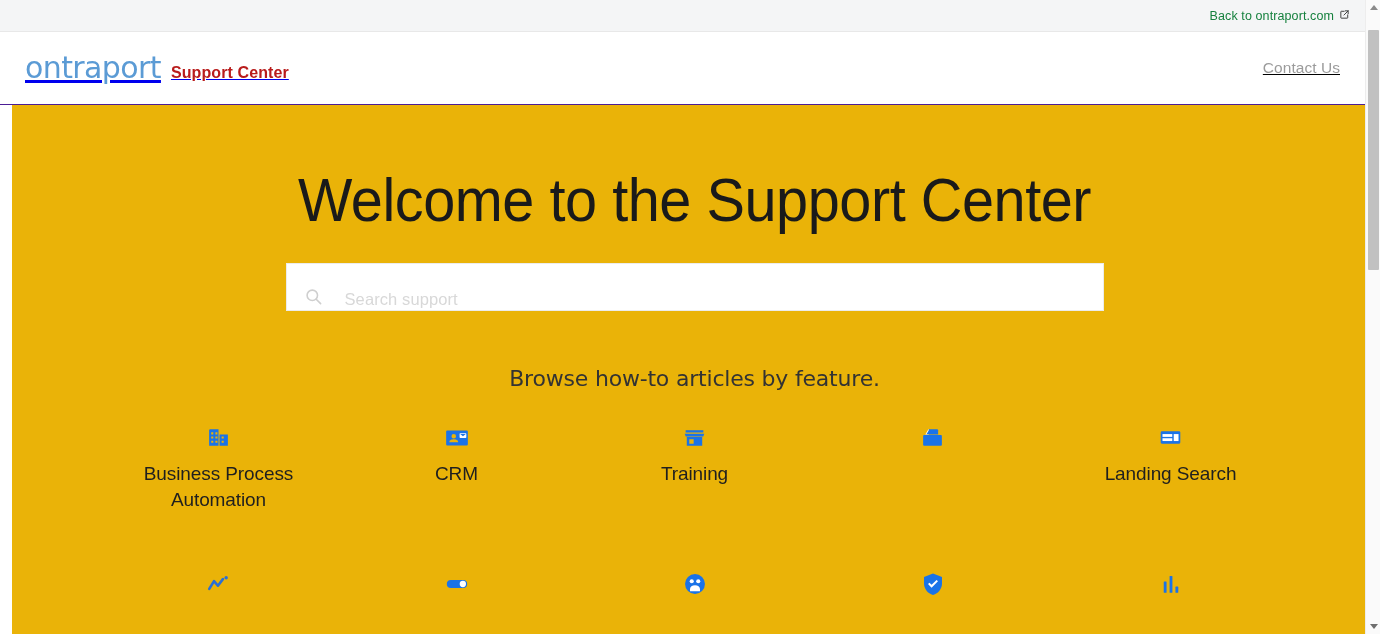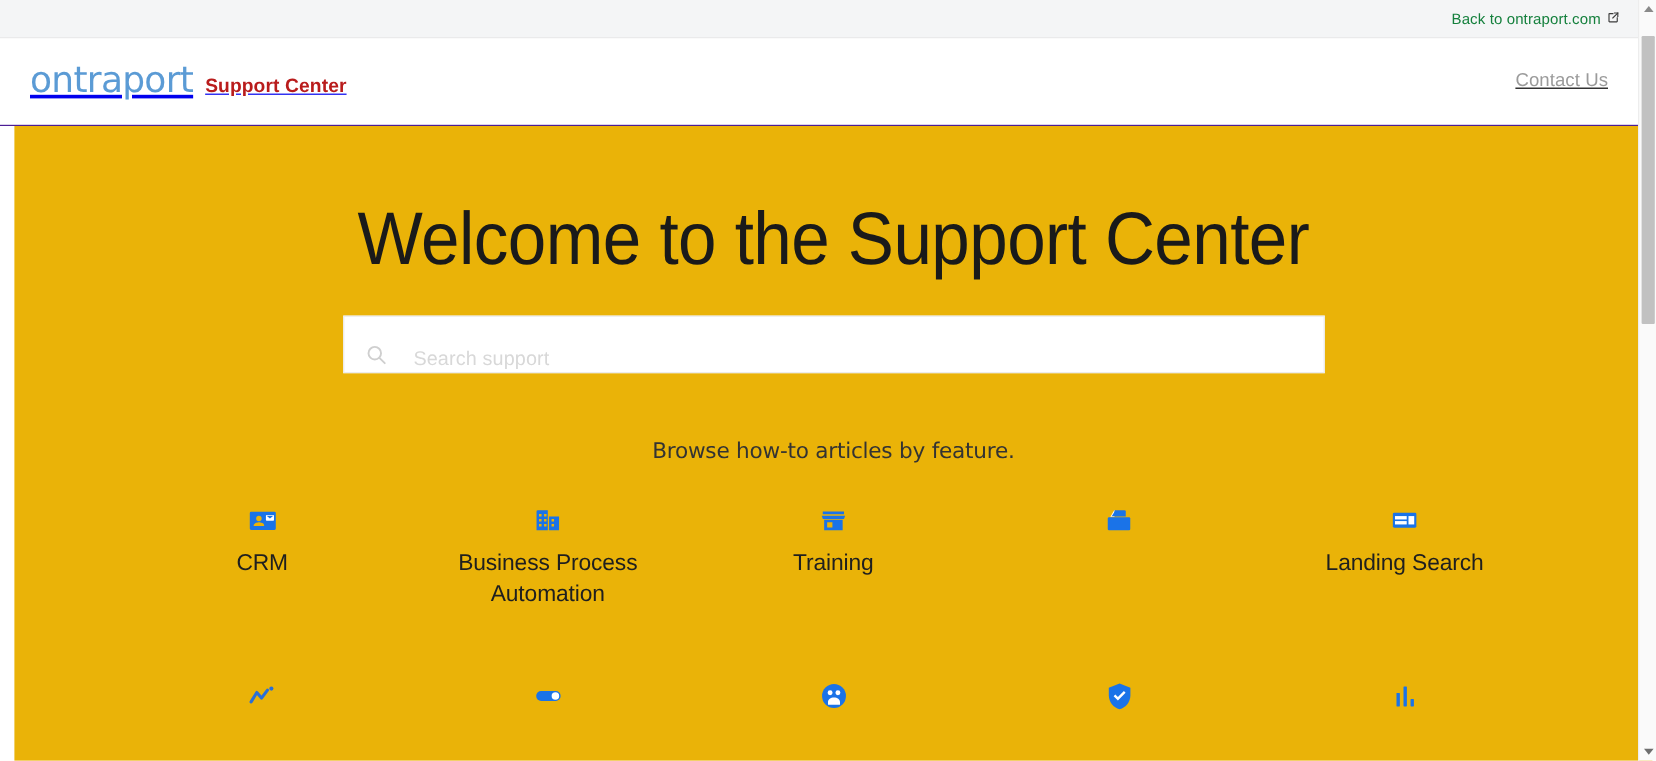--- a/index.html
+++ b/index.html
@@ -143,21 +143,21 @@
     background: transparent;
     letter-spacing: 0.1px;
   }
   .search-box input::placeholder { color: #d8d8d8; }
 
   .section-title {
     margin: 0;
     padding-top: 55px;
     text-align: center;
     font-family: "DejaVu Sans", sans-serif;
-    font-size: 18px;
+    font-size: 22px;
     font-weight: 400;
     color: #333333;
     letter-spacing: -0.2px;
   }
 
   
   .feature-grid {
     margin: 0 auto;
     padding-top: 33px;
     width: 1190px;
@@ -264,37 +264,37 @@
         <input type="text" placeholder="Search support" style="">
       </div>
     </div>
 
     <h2 class="section-title">Browse how-to articles by feature.</h2>
 
     <div class="feature-grid">
 
       <a class="feature" href="#">
         <span class="ficon">
+          <svg width="25" height="25" viewBox="0 0 24 24" fill="#1a73e8">
+            <path d="M11 4H4a1 1 0 0 0-1 1v15h9V4zm-6 3h2v2H5V7zm0 4h2v2H5v-2zm0 4h2v2H5v-2zm4-8h2v2H9V7zm0 4h2v2H9v-2zm0 4h2v2H9v-2z"></path>
+            <path d="M13 9v11h8V9h-8zm2 2h2v2h-2v-2zm0 4h2v2h-2v-2z"></path>
+          </svg>
+        </span>
+        <span class="flabel">Business Process Automation</span>
+      </a>
+
+      <a class="feature" href="#">
+        <span class="ficon">
           <svg width="26" height="26" viewBox="0 0 24 24" fill="#1a73e8">
             <path d="M21 5H3a1 1 0 0 0-1 1v12a1 1 0 0 0 1 1h18a1 1 0 0 0 1-1V6a1 1 0 0 0-1-1zM9 8.2a2.1 2.1 0 1 1 0 4.2 2.1 2.1 0 0 1 0-4.2zm4 7.8H5v-.7c0-1.3 2.7-2.1 4-2.1s4 .8 4 2.1v.7z"></path>
             <rect x="14.4" y="7.6" width="6.2" height="4.4" rx="0.6" fill="#ffffff"></rect>
             <path d="M14.9 8.2h5.2l-2.6 2.1-2.6-2.1z" fill="#1a73e8"></path>
           </svg>
         </span>
         <span class="flabel">CRM</span>
-      </a>
-
-      <a class="feature" href="#">
-        <span class="ficon">
-          <svg width="25" height="25" viewBox="0 0 24 24" fill="#1a73e8">
-            <path d="M11 4H4a1 1 0 0 0-1 1v15h9V4zm-6 3h2v2H5V7zm0 4h2v2H5v-2zm0 4h2v2H5v-2zm4-8h2v2H9V7zm0 4h2v2H9v-2zm0 4h2v2H9v-2z"></path>
-            <path d="M13 9v11h8V9h-8zm2 2h2v2h-2v-2zm0 4h2v2h-2v-2z"></path>
-          </svg>
-        </span>
-        <span class="flabel">Business Process Automation</span>
       </a>
 
       <a class="feature" href="#">
         <span class="ficon">
           <svg width="25" height="25" viewBox="0 0 24 24" fill="#1a73e8">
             <path d="M3.5 5h17v2.2h-17z"></path>
             <path d="M2.6 8.4h18.8l-1 2.6H3.6l-1-2.6z"></path>
             <path d="M4.6 11.6h14.8V20H4.6v-8.4zm2.4 2.1v4.2h4.2v-4.2H7z"></path>
           </svg>
         </span>

